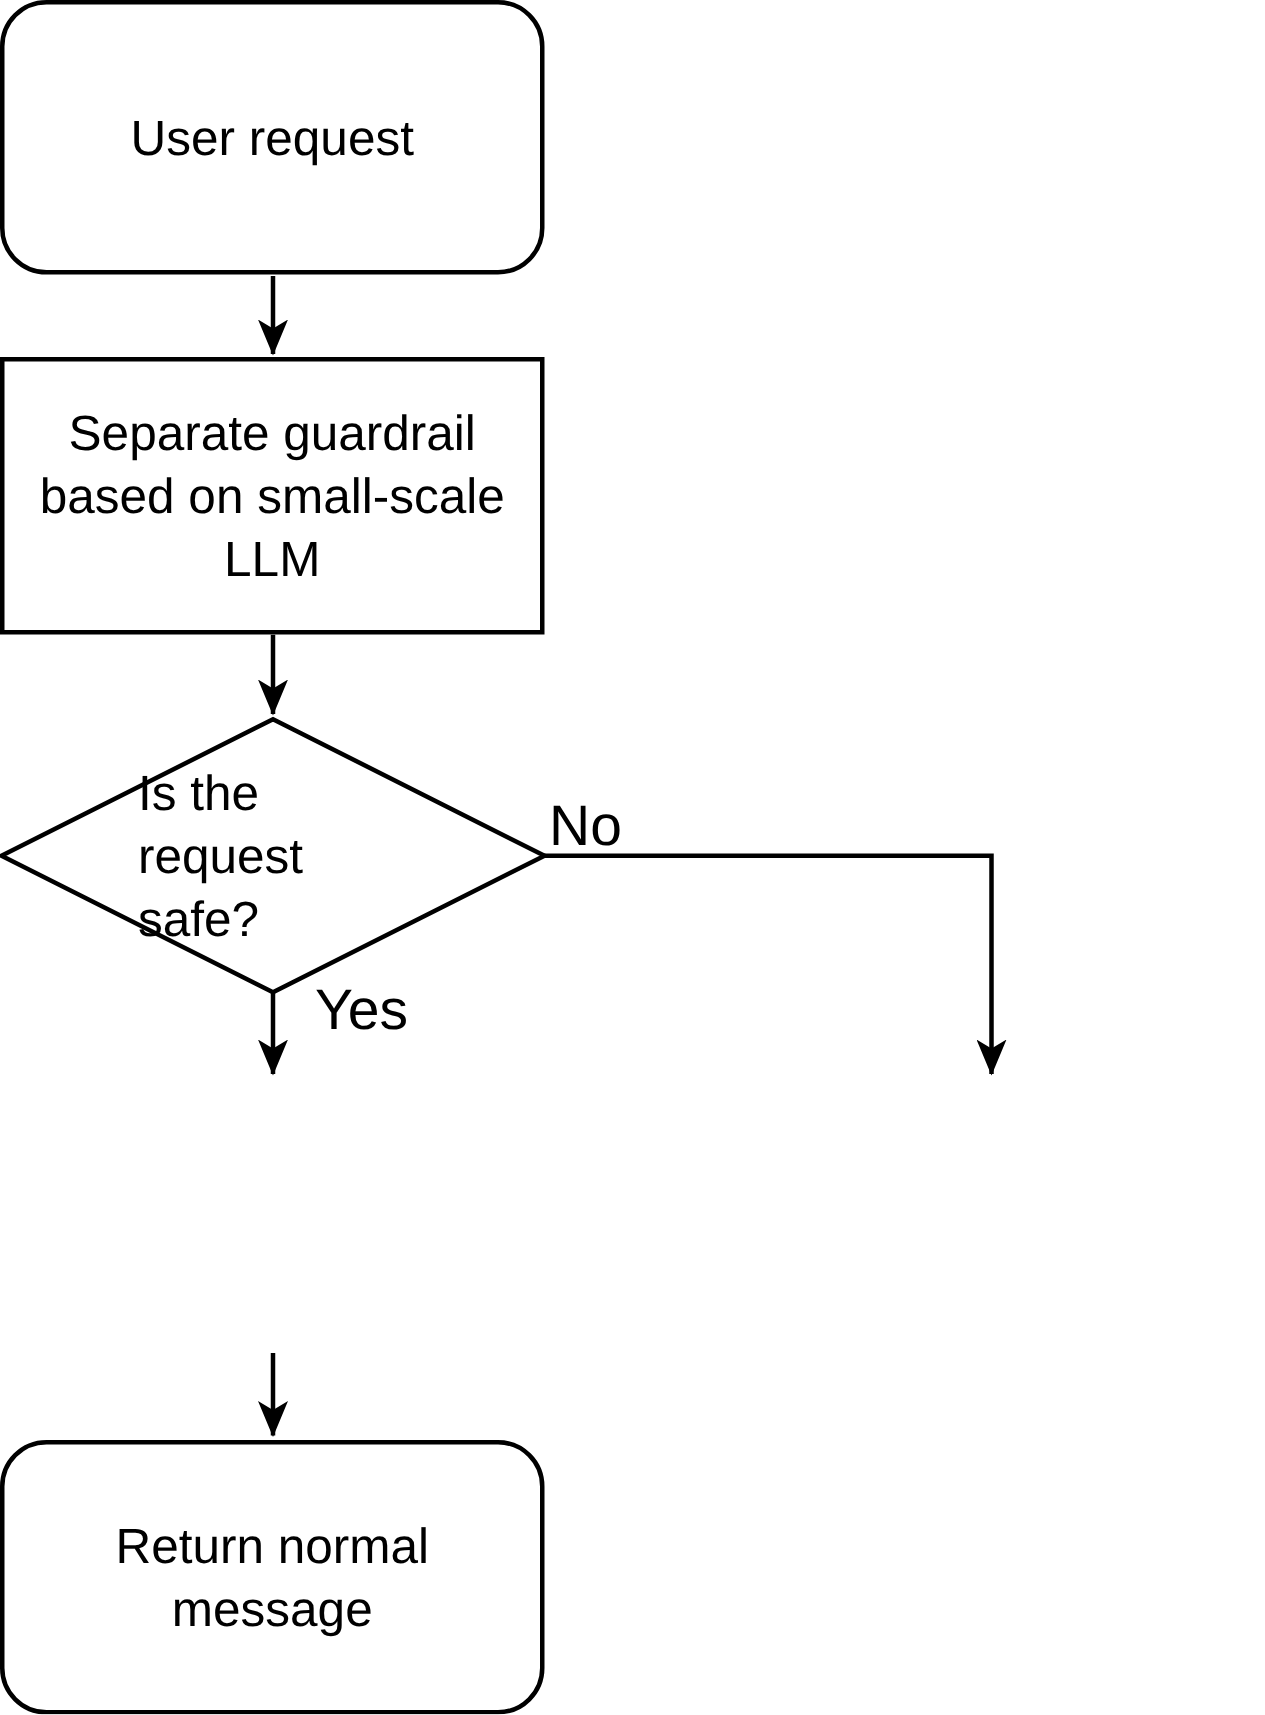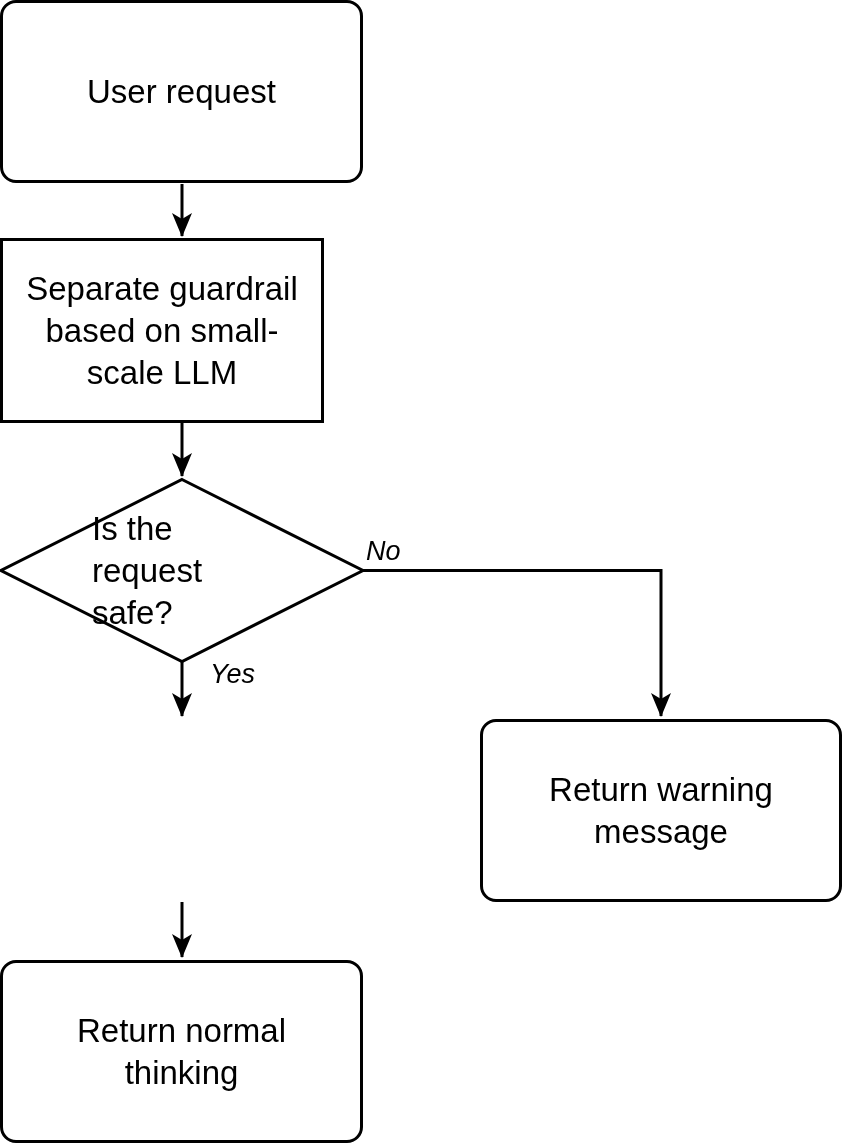--- a/index.html
+++ b/index.html
@@ -35,43 +35,42 @@
     background: #ffffff;
     border: 3px solid #000000;
     display: flex;
     align-items: center;
     justify-content: center;
     text-align: center;
     font-size: 33px;
     line-height: 42px;
     padding: 0 13px;
   }
-  .node.rounded { border-radius: 16px; }
+  .node.rounded { border-radius: 31px; }
   .node-a { left: 0;   top: 0;   width: 363px; height: 183px; }
-  .node-b { left: 0;   top: 238px; width: 324px; height: 185px; }
+  .node-b { left: 0;   top: 238px; width: 363px; height: 185px; }
   .node-e { left: 0;   top: 719px; width: 363px; height: 183px; }
   .node-d { left: 480px; top: 719px; width: 362px; height: 183px; }
   .node-f { left: 0;   top: 960px; width: 363px; height: 183px; }
   .diamond-label {
     position: absolute;
     left: 92px; top: 507px;
     width: 180px; height: 127px;
     display: flex;
     align-items: center;
     justify-content: center;
     text-align: left;
     font-size: 33px;
     line-height: 42px;
   }
   .edge-label {
     position: absolute;
-    font-size: 27px;
+    font-size: 38px;
     line-height: 38px;
     white-space: nowrap;
-    font-style: italic;
   }
   .edge-label-no  { left: 366px; top: 532px; }
   .edge-label-yes { left: 210px; top: 655px; }
 </style>
 </head>
 <body>
 
 <div class="canvas">
 
   <svg class="wires" viewBox="0 0 843 1143" aria-hidden="true">
@@ -99,21 +98,18 @@
   </div>
 
   <div class="diamond-label">
     <span>Is the request safe?</span>
   </div>
 
   <div class="edge-label edge-label-no">No</div>
   <div class="edge-label edge-label-yes">Yes</div>
 
 
-  <div class="node rounded node-d">
-    <span>Return warning message</span>
-  </div>
 
   <div class="node rounded node-f">
-    <span>Return normal thinking</span>
+    <span>Return normal message</span>
   </div>
 
 </div>
 
 </body></html>

